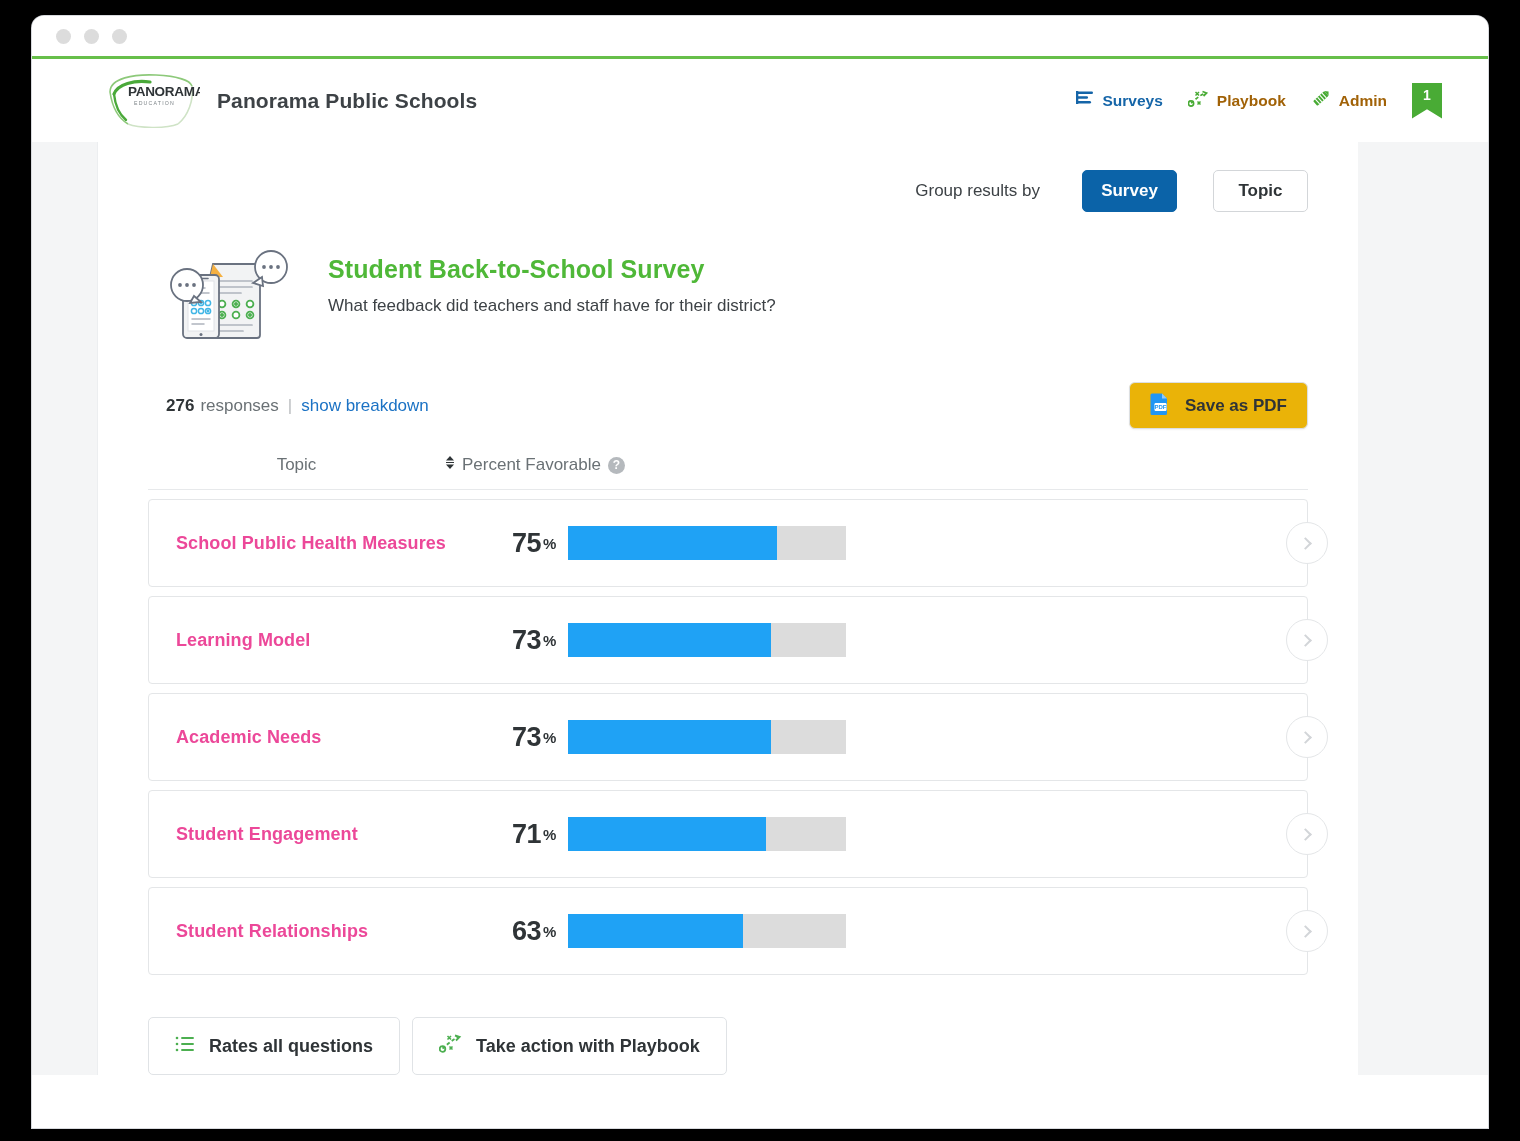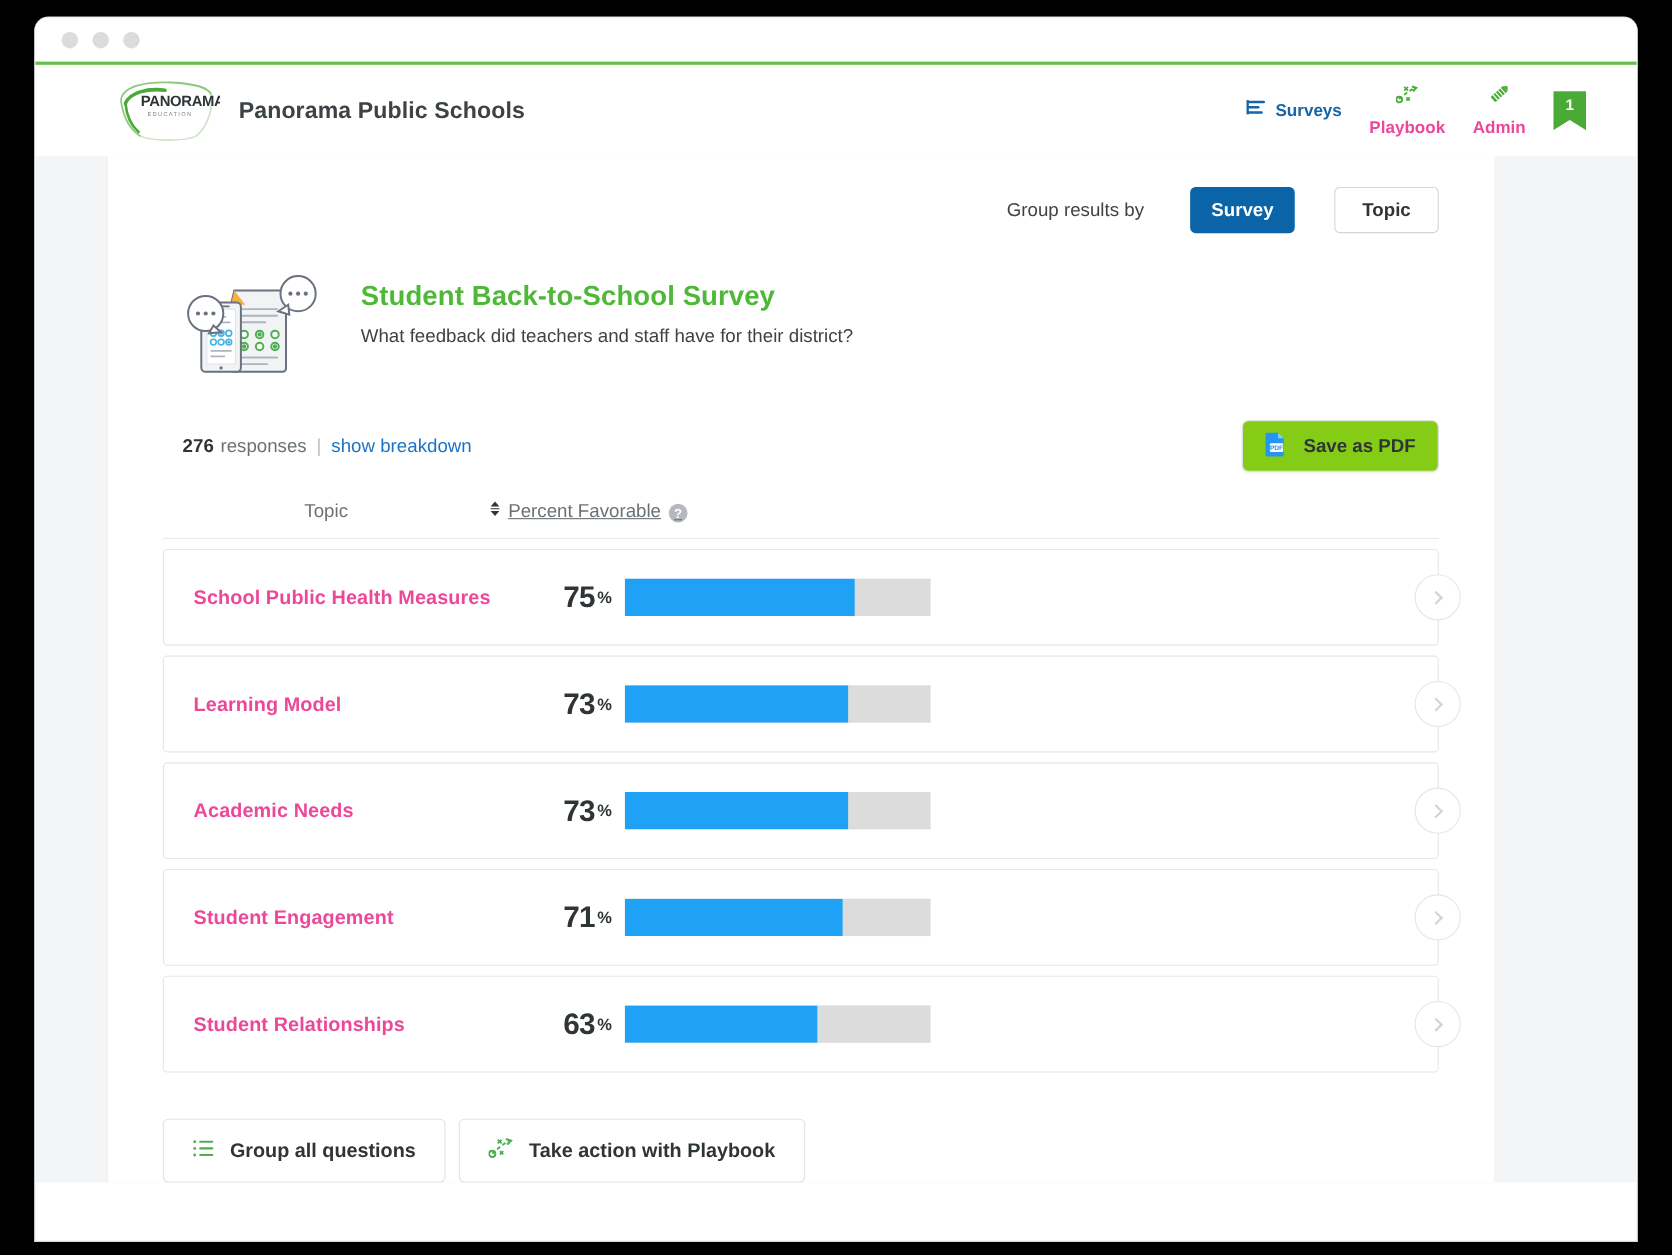--- a/index.html
+++ b/index.html
@@ -62,21 +62,21 @@
     align-items: center;
     gap: 25px;
   }
   .hnav-item {
     display: flex; align-items: center; gap: 8px;
     font-size: 15.5px; font-weight: bold;
     cursor: pointer;
     white-space: nowrap;
   }
   .hnav-item.blue { color: #1565a8; text-align: right; }
-  .hnav-item.green { color: #ec4899; flex-direction: column; }
+  .hnav-item.green { color: #a16207; }
 
   .flag-badge {
     width: 30px; height: 36px;
     background: #49ab35;
     position: relative;
     display: flex; align-items: flex-start; justify-content: center;
     padding-top: 4px;
     cursor: pointer;
     clip-path: polygon(0 0, 100% 0, 100% 100%, 50% 74%, 0 100%);
   }
@@ -197,41 +197,41 @@
   }
   .resp-count { font-size: 17px; font-weight: bold; color: #2f3437; }
   .resp-word { font-size: 17px; color: #6a7175; margin-left: 6px; }
   .resp-sep { color: #b9bcbf; margin: 0 9px; font-size: 17px; }
   .resp-link { font-size: 17px; color: #1b72c4; cursor: pointer; }
 
   .pdf-btn {
     margin-left: auto;
     height: 47px;
     padding: 0 20px;
-    background: #84cc16;
+    background: #eab308;
     border: 1px solid #dcdfe2;
     border-radius: 6px;
     display: flex; align-items: center; gap: 12px;
     font-size: 17px; font-weight: bold; color: #2f3437;
     cursor: pointer;
     box-shadow: 0 1px 2px rgba(0,0,0,.05);
   }
 
   
   .thead {
     display: flex;
     align-items: center;
     font-size: 17px;
     color: #6a7175;
     padding-bottom: 14px;
     border-bottom: 1px solid #e7e9eb;
     margin-bottom: 9px;
   }
   .th-topic { width: 297px; text-align: center; }
-  .th-pct { display: flex; align-items: flex-end; gap: 7px; text-decoration: underline; }
+  .th-pct { display: flex; align-items: center; gap: 7px; }
   .sort-icon { display: inline-block; width: 10px; }
   .help-icon {
     width: 17px; height: 17px; border-radius: 50%;
     background: #b5b9bd; color: #fff;
     font-size: 12px; font-weight: bold;
     display: inline-flex; align-items: center; justify-content: center;
     cursor: pointer;
   }
 
   
@@ -587,21 +587,21 @@
                   <circle cx="2" cy="9" r="1.3"></circle>
                   <circle cx="2" cy="15" r="1.3"></circle>
               </g>
               <g stroke="#4caf50" stroke-width="1.9" stroke-linecap="round">
                 <path d="M7 3 h11"></path>
                   <path d="M7 9 h11"></path>
                   <path d="M7 15 h11"></path>
               </g>
             </svg>
           </span>
-          <span>Group all questions</span>
+          <span>Rates all questions</span>
         </div>
         <div class="fbtn">
           <span>
             <svg width="23" height="21" viewBox="0 0 23 21">
               <path d="M3.5 15.5 C7 13, 10 9, 19 4" fill="none" stroke="#4caf50" stroke-width="1.8" stroke-dasharray="3.5 2.5"></path>
               <path d="M16 2.5 L20.5 4 L17 7.5" fill="none" stroke="#4caf50" stroke-width="1.9"></path>
               <circle cx="3.5" cy="16" r="2.8" fill="none" stroke="#4caf50" stroke-width="1.8"></circle>
               <path d="M8.5 3 L12 6.5 M12 3 L8.5 6.5" stroke="#4caf50" stroke-width="1.6"></path>
               <path d="M10.5 13.5 L13.5 16.5 M13.5 13.5 L10.5 16.5" stroke="#4caf50" stroke-width="1.6"></path>
             </svg>

